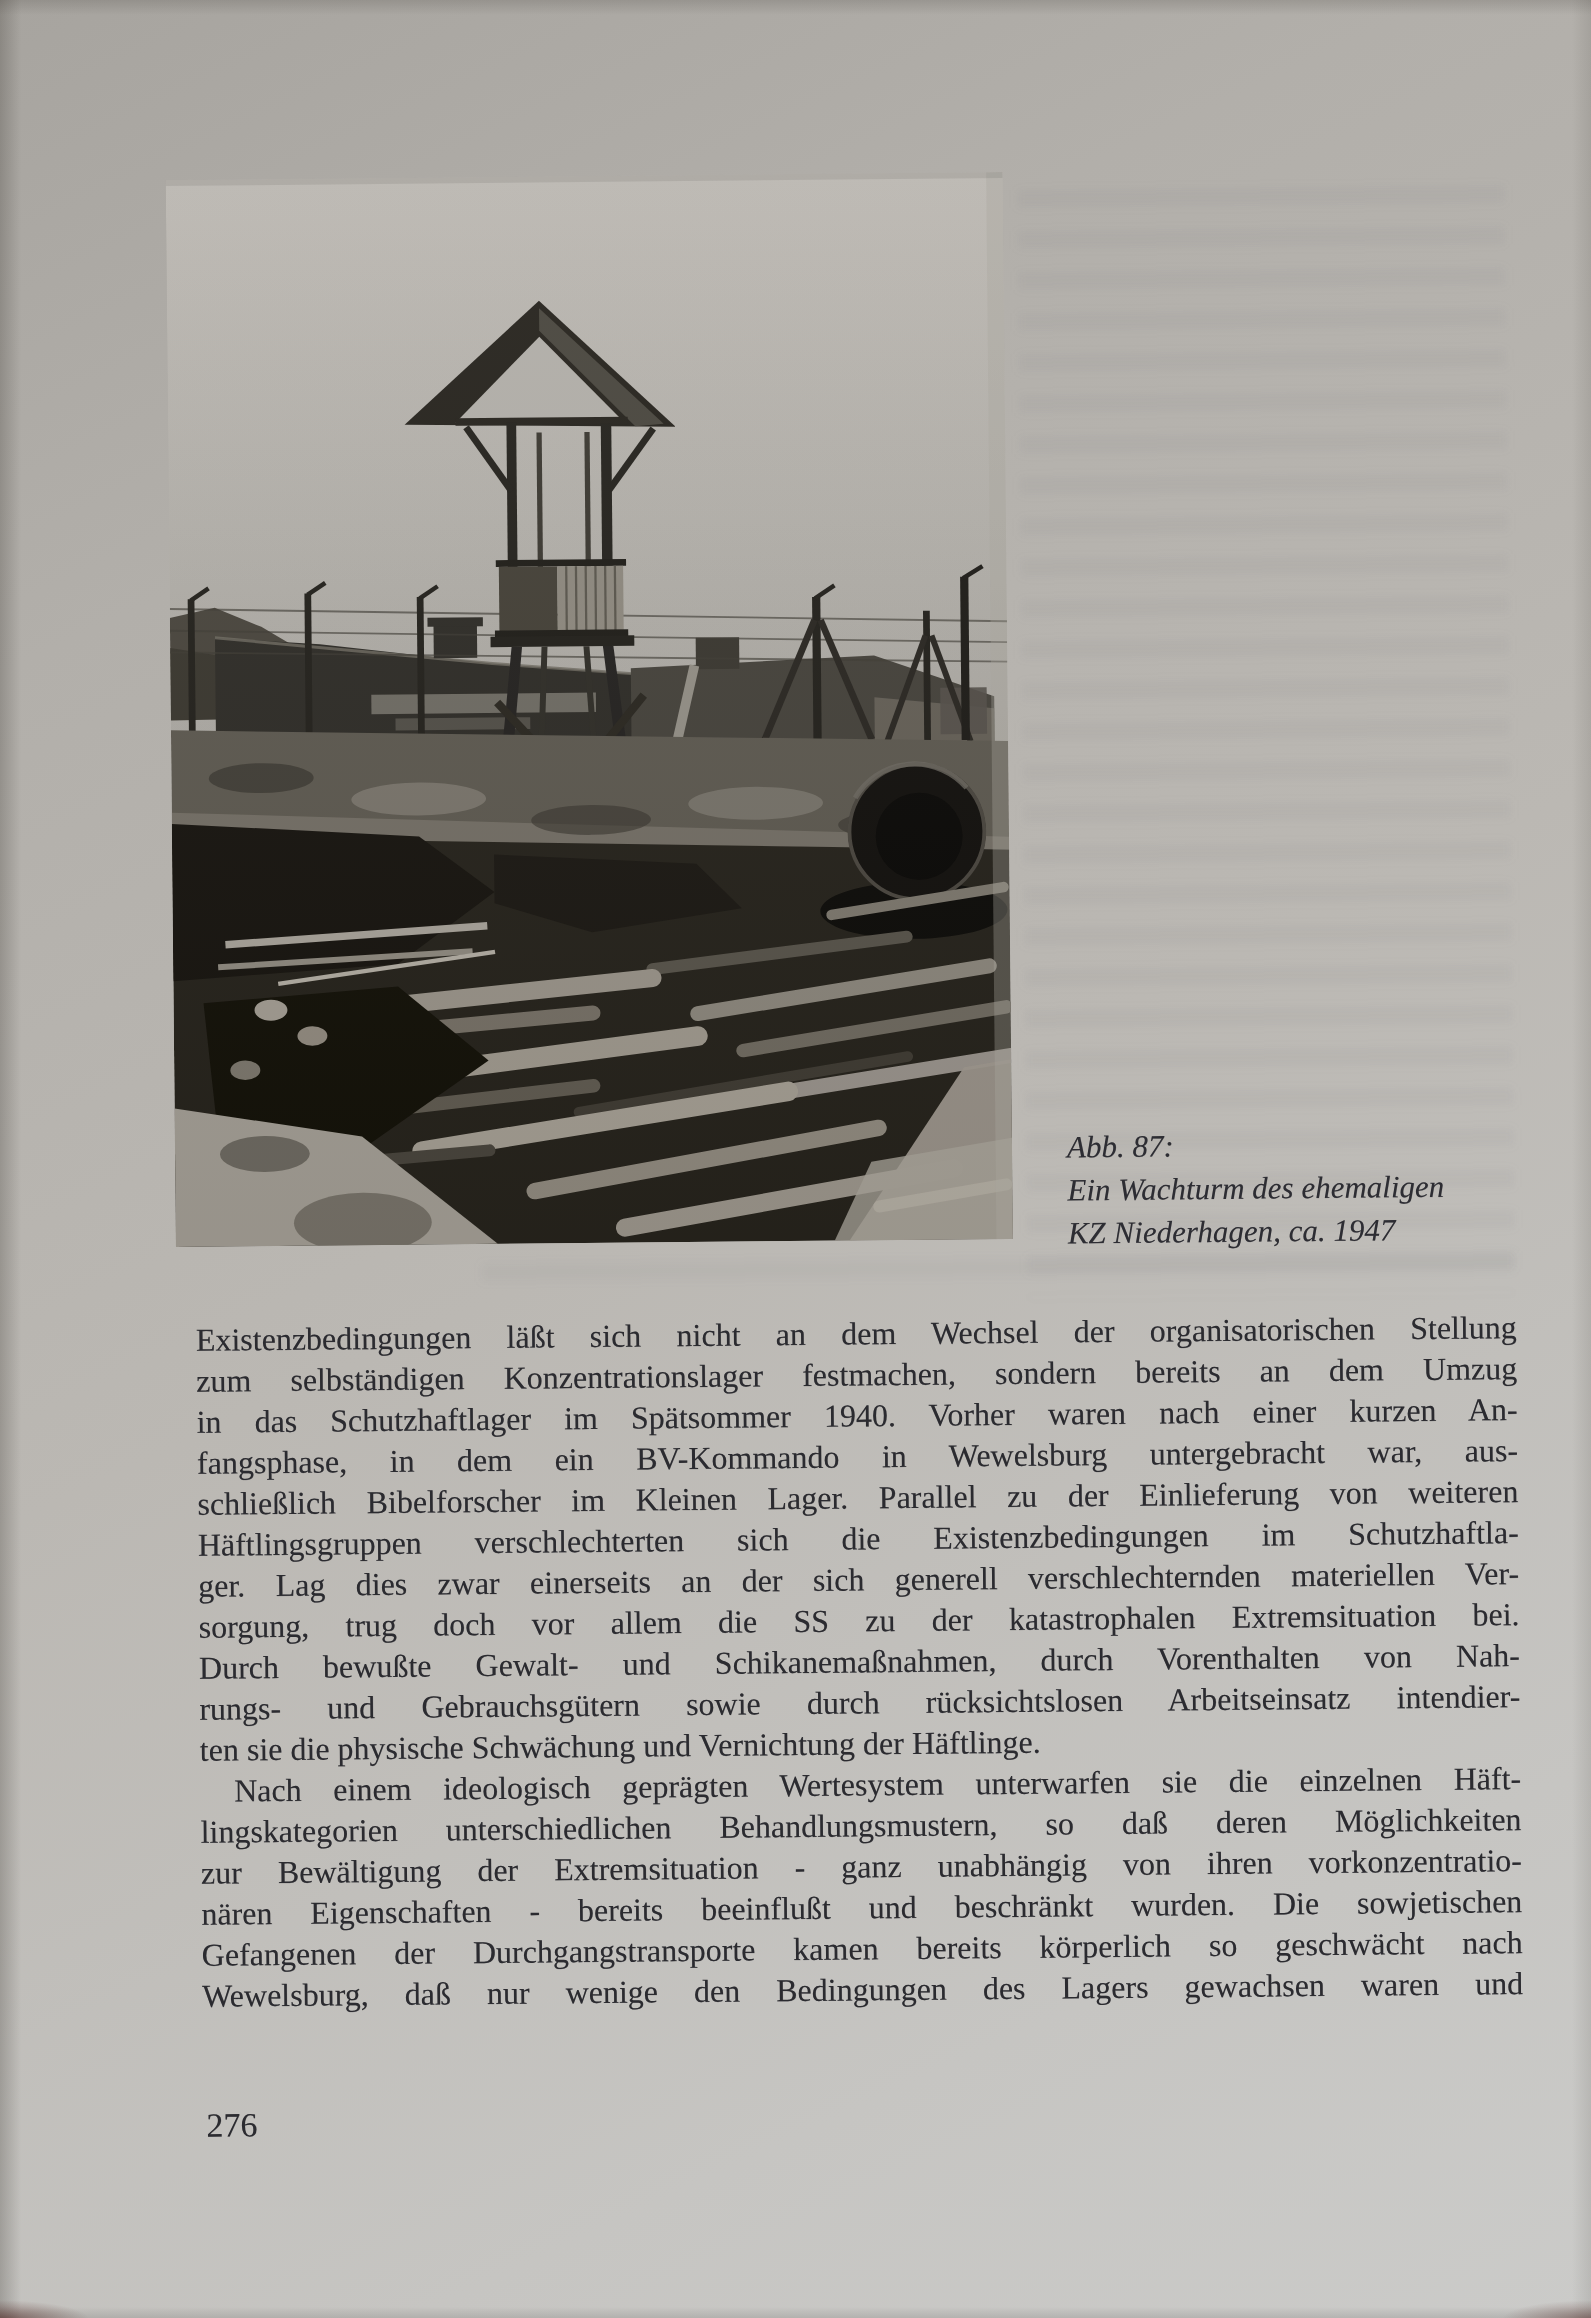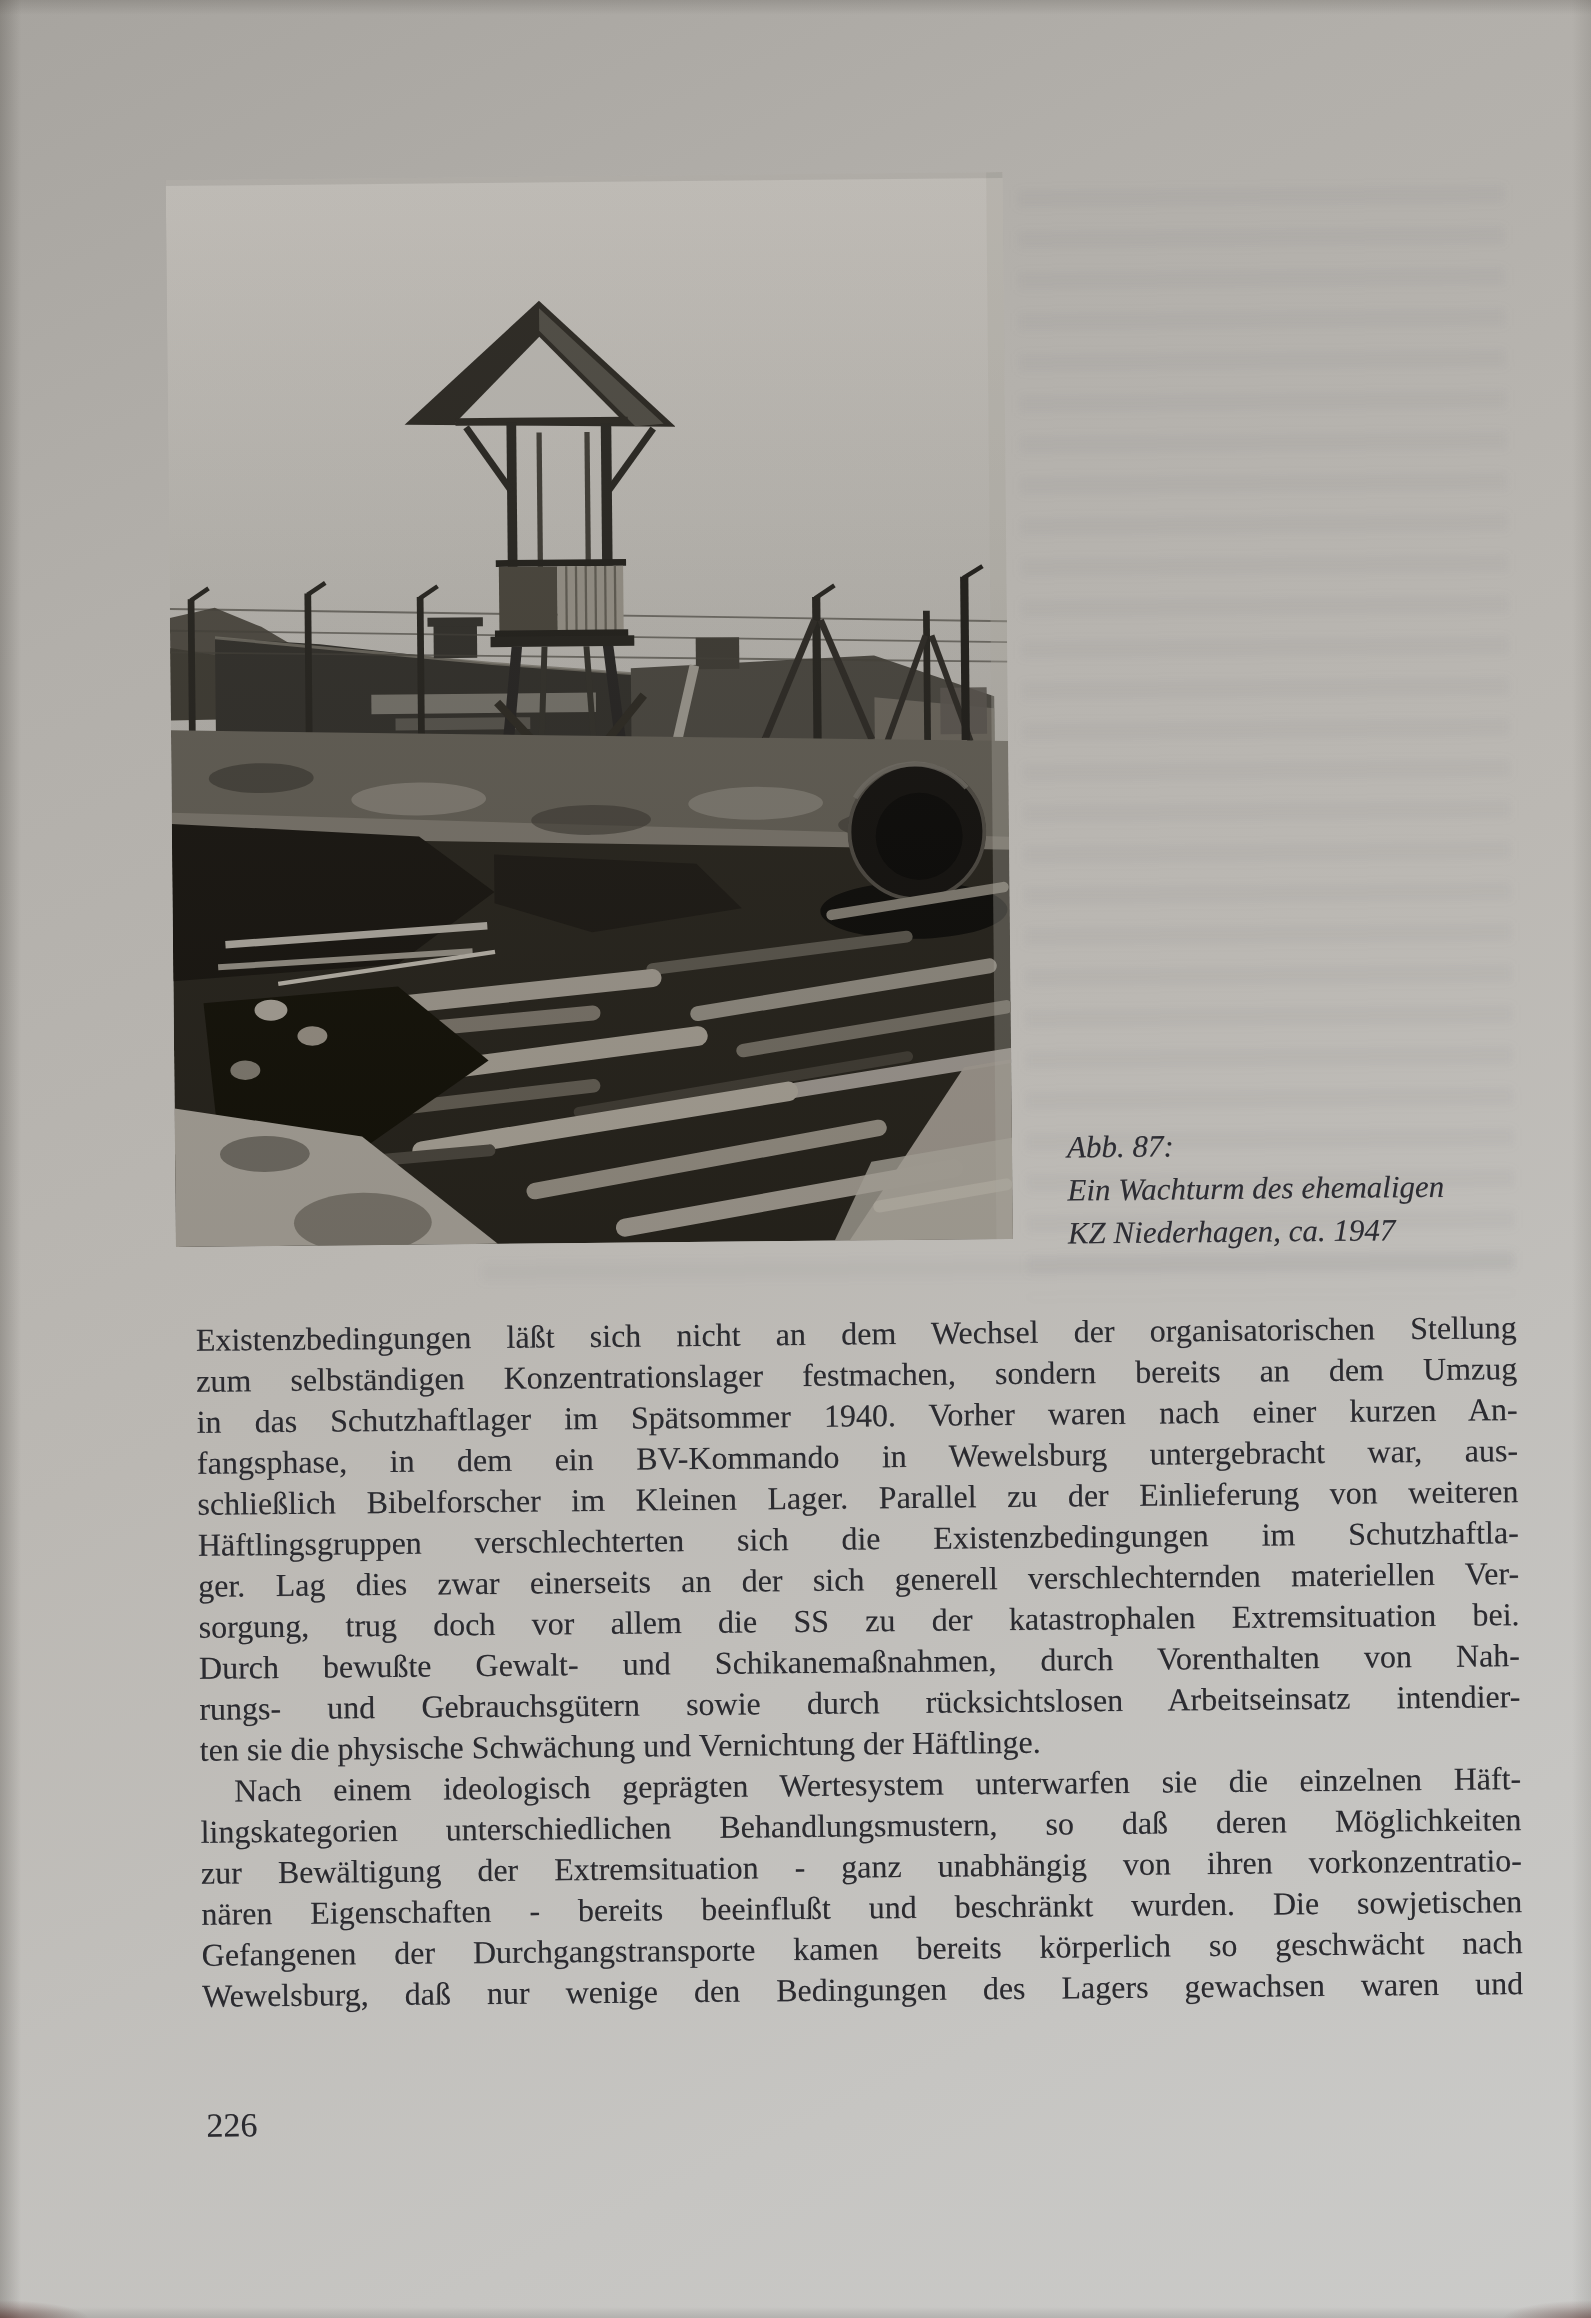--- a/index.html
+++ b/index.html
@@ -235,21 +235,21 @@
         <div class="bodyline">rungs- und Gebrauchsgütern sowie durch rücksichtslosen Arbeitseinsatz intendier-</div>
         <div class="bodyline paraend">ten sie die physische Schwächung und Vernichtung der Häftlinge.</div>
         <div class="bodyline indent">Nach einem ideologisch geprägten Wertesystem unterwarfen sie die einzelnen Häft-</div>
         <div class="bodyline">lingskategorien unterschiedlichen Behandlungsmustern, so daß deren Möglichkeiten</div>
         <div class="bodyline">zur Bewältigung der Extremsituation - ganz unabhängig von ihren vorkonzentratio-</div>
         <div class="bodyline">nären Eigenschaften - bereits beeinflußt und beschränkt wurden. Die sowjetischen</div>
         <div class="bodyline">Gefangenen der Durchgangstransporte kamen bereits körperlich so geschwächt nach</div>
         <div class="bodyline">Wewelsburg, daß nur wenige den Bedingungen des Lagers gewachsen waren und</div>
       </div>
 
-    <div class="pagenum">226</div>
+    <div class="pagenum">276</div>
   </div>
 
   <div class="edge-left"></div>
   <div class="edge-top"></div>
   <div class="edge-right"></div>
   <div class="edge-bottom"></div>
   <div class="corner-bl"></div>
   <div class="corner-br"></div>
 </div>
 

